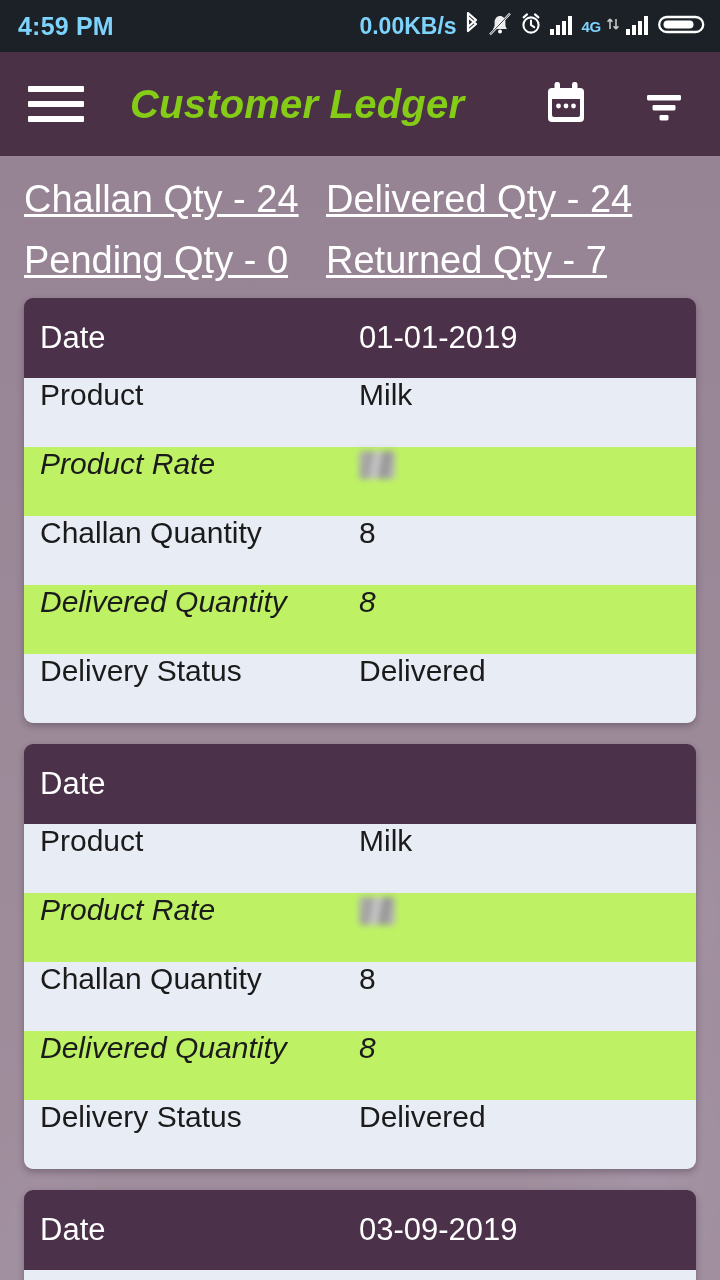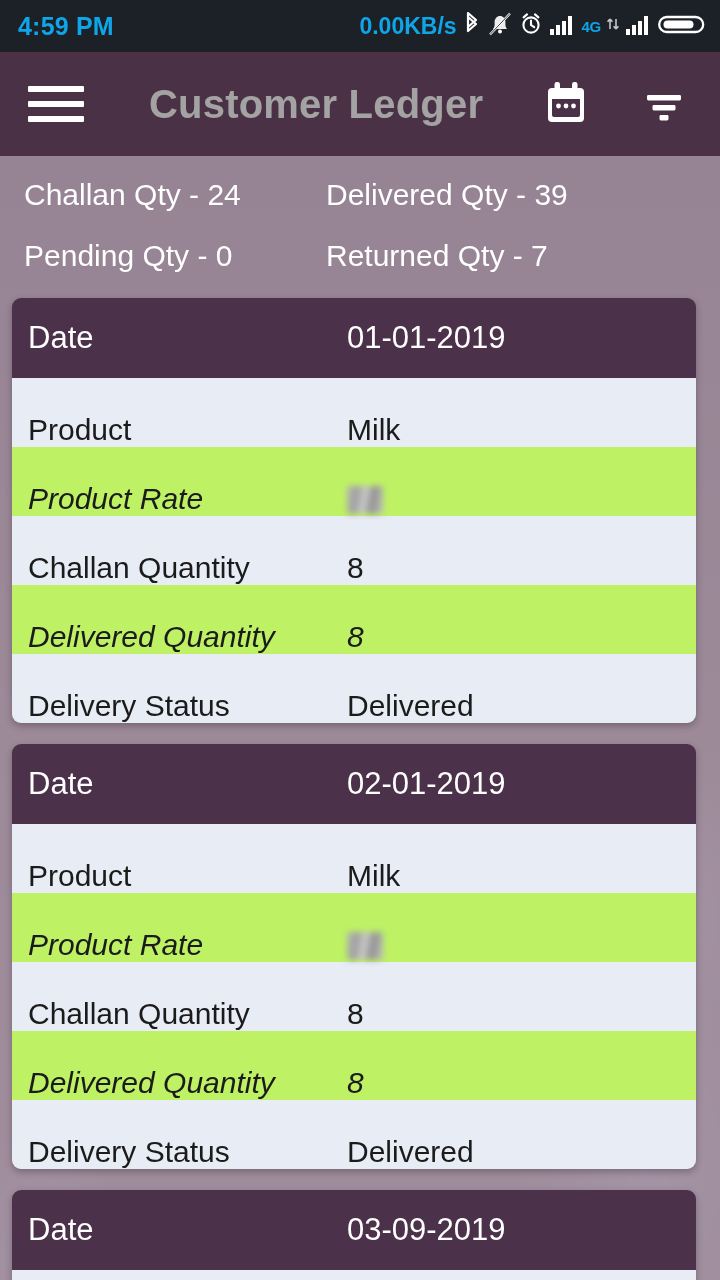--- a/index.html
+++ b/index.html
@@ -29,67 +29,67 @@
   
   #bg-tint-fade {
     position:absolute; left:0; top:700px; width:720px; height:580px;
     background:linear-gradient(180deg, rgba(141,121,144,0.0) 0%, rgba(141,121,144,0.0) 100%);
     z-index:1;
   }
 
   
   #status-bar {
     position:absolute; left:0; top:0; width:720px; height:52px;
-    background:#1c2127; color:#0ea5e9; z-index:10;
+    background:#1c2127; color:#7dd3fc; z-index:10;
     display:flex; align-items:center; justify-content:space-between;
     padding:0 14px 0 18px;
   }
   #status-clock { font-size:25px; font-weight:bold; letter-spacing:0.2px; }
   #status-icons { display:flex; align-items:center; gap:5px; }
   .netspeed { font-size:23px; font-weight:bold; }
   .tag-4g { font-size:15px; font-weight:bold; letter-spacing:-0.3px; }
   .sicon { display:block; }
 
   
   #app-bar {
     position:absolute; left:0; top:52px; width:720px; height:104px;
     background:#4a3146; z-index:10;
     display:flex; align-items:center; padding:0 26px 0 28px;
   }
   #hamburger { width:56px; height:40px; display:flex; flex-direction:column;
                justify-content:center; gap:9px; cursor:pointer; }
   #hamburger span { display:block; width:56px; height:6px; background:#fff; border-radius:1px; }
-  #app-title { flex:1; color:#a3a3a3; font-size:40px; font-weight:bold;
-               margin-left:65px; letter-spacing:0.2px; white-space:nowrap; }
+  #app-title { flex:1; color:#84cc16; font-size:40px; font-weight:bold;
+               margin-left:46px; letter-spacing:0.2px; white-space:nowrap;font-style:italic; }
   .bar-action { width:60px; height:60px; display:flex; align-items:center;
                 justify-content:center; cursor:pointer; }
   .bar-action:last-child { margin-left:38px; }
 
   
   #summary {
     position:absolute; left:0; top:156px; width:720px; height:136px; z-index:4;
     padding:22px 0 0 24px;
   }
   .summary-row { display:flex; height:61px; align-items:flex-start; }
-  .summary-cell { color:#ffffff; font-size:30px; white-space:nowrap; }
+  .summary-cell { color:#ffffff; font-size:38px; white-space:nowrap;text-decoration:underline; }
   .summary-cell.col1 { width:302px; }
 
   
   #cards { position:absolute; left:0; top:298px; width:720px; height:982px; z-index:5; }
   .ledger-card {
-    margin:0 24px 21px 12px; border-radius:9px; overflow:hidden;
+    margin:0 24px 21px 24px; border-radius:9px; overflow:hidden;
     box-shadow:0 3px 7px rgba(40,25,40,0.33);
   }
   .card-head {
     background:#4b3149; height:80px; display:flex; align-items:center;
     padding:0 0 0 16px;
   }
   .card-head .k { color:#ffffff; font-size:31px; width:319px; }
   .card-head .v { color:#ffffff; font-size:31px; }
-  .card-row { height:69px; display:flex; align-items:flex-end; padding:0 8px 0 16px; }
+  .card-row { height:69px; display:flex; align-items:flex-start; padding:0 8px 0 16px; }
   .card-row.alt  { background:#e8ecf5; }
   .card-row.plain{ background:#bef264;font-style:italic; }
   .card-row .k { color:#1b1b1b; font-size:30px; width:319px; }
   .card-row .v { color:#1b1b1b; font-size:30px; }
 
   
   .redacted {
     display:inline-block; width:36px; height:28px; border-radius:2px;
     background:linear-gradient(100deg,#b9b9b9 0%,#9d9d9d 28%,#cfcfcf 48%,#8f8f8f 68%,#c4c4c4 100%);
     filter:blur(3.2px); vertical-align:middle; margin-top:-2px;
@@ -194,21 +194,21 @@
       <rect x="5" y="13" width="34" height="5.5" rx="1.4" fill="#fff"></rect>
       <rect x="10.5" y="23" width="23" height="5.5" rx="1.4" fill="#fff"></rect>
       <rect x="17.5" y="33" width="9" height="5.5" rx="1.4" fill="#fff"></rect>
     </svg>
   </div>
 </div>
 
 <div id="summary">
   <div class="summary-row">
     <div class="summary-cell col1">Challan Qty - 24</div>
-    <div class="summary-cell">Delivered Qty - 39</div>
+    <div class="summary-cell">Delivered Qty - 24</div>
   </div>
   <div class="summary-row">
     <div class="summary-cell col1">Pending Qty - 0</div>
     <div class="summary-cell">Returned Qty - 7</div>
   </div>
 </div>
 
 <div id="cards">
 
   <div class="ledger-card">
@@ -234,21 +234,20 @@
     </div>
     <div class="card-row alt">
       <span class="k">Delivery Status</span>
       <span class="v">Delivered</span>
     </div>
   </div>
 
   <div class="ledger-card">
     <div class="card-head">
       <span class="k">Date</span>
-      <span class="v">02-01-2019</span>
     </div>
     <div class="card-row alt">
       <span class="k">Product</span>
       <span class="v">Milk</span>
     </div>
     <div class="card-row plain">
       <span class="k">Product Rate</span>
       <span class="v"><i class="redacted"></i></span>
     </div>
     <div class="card-row alt">

